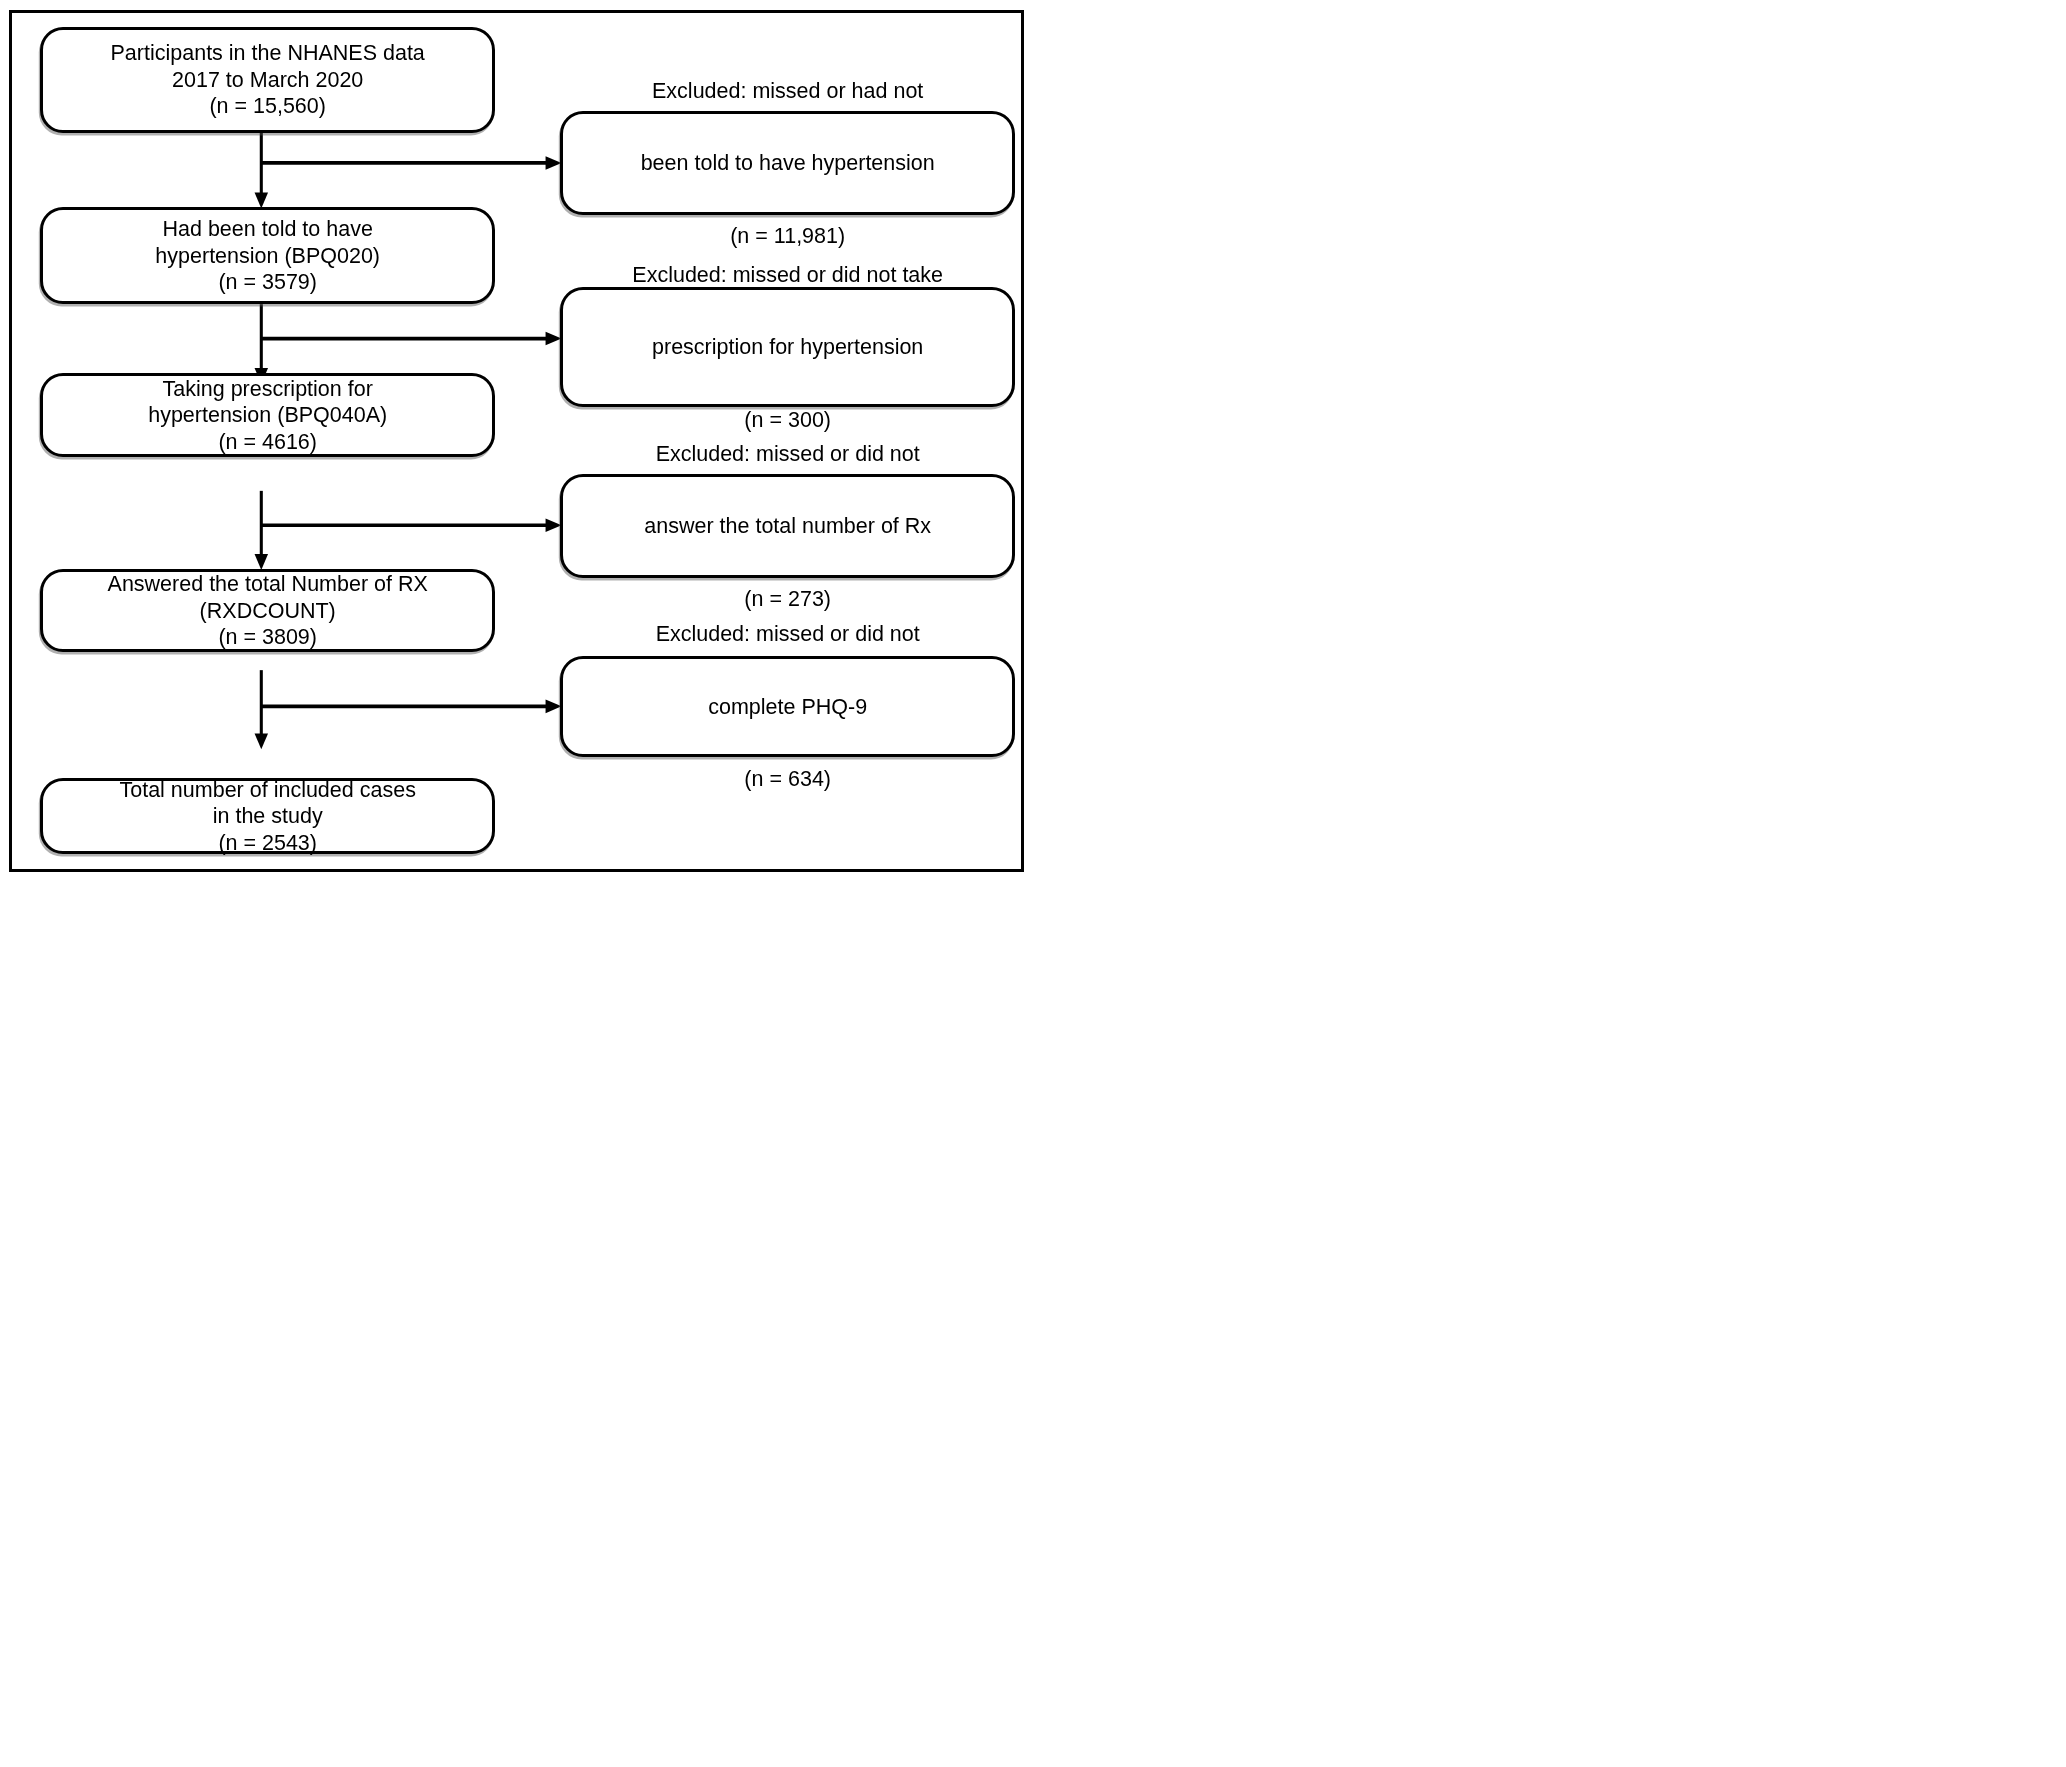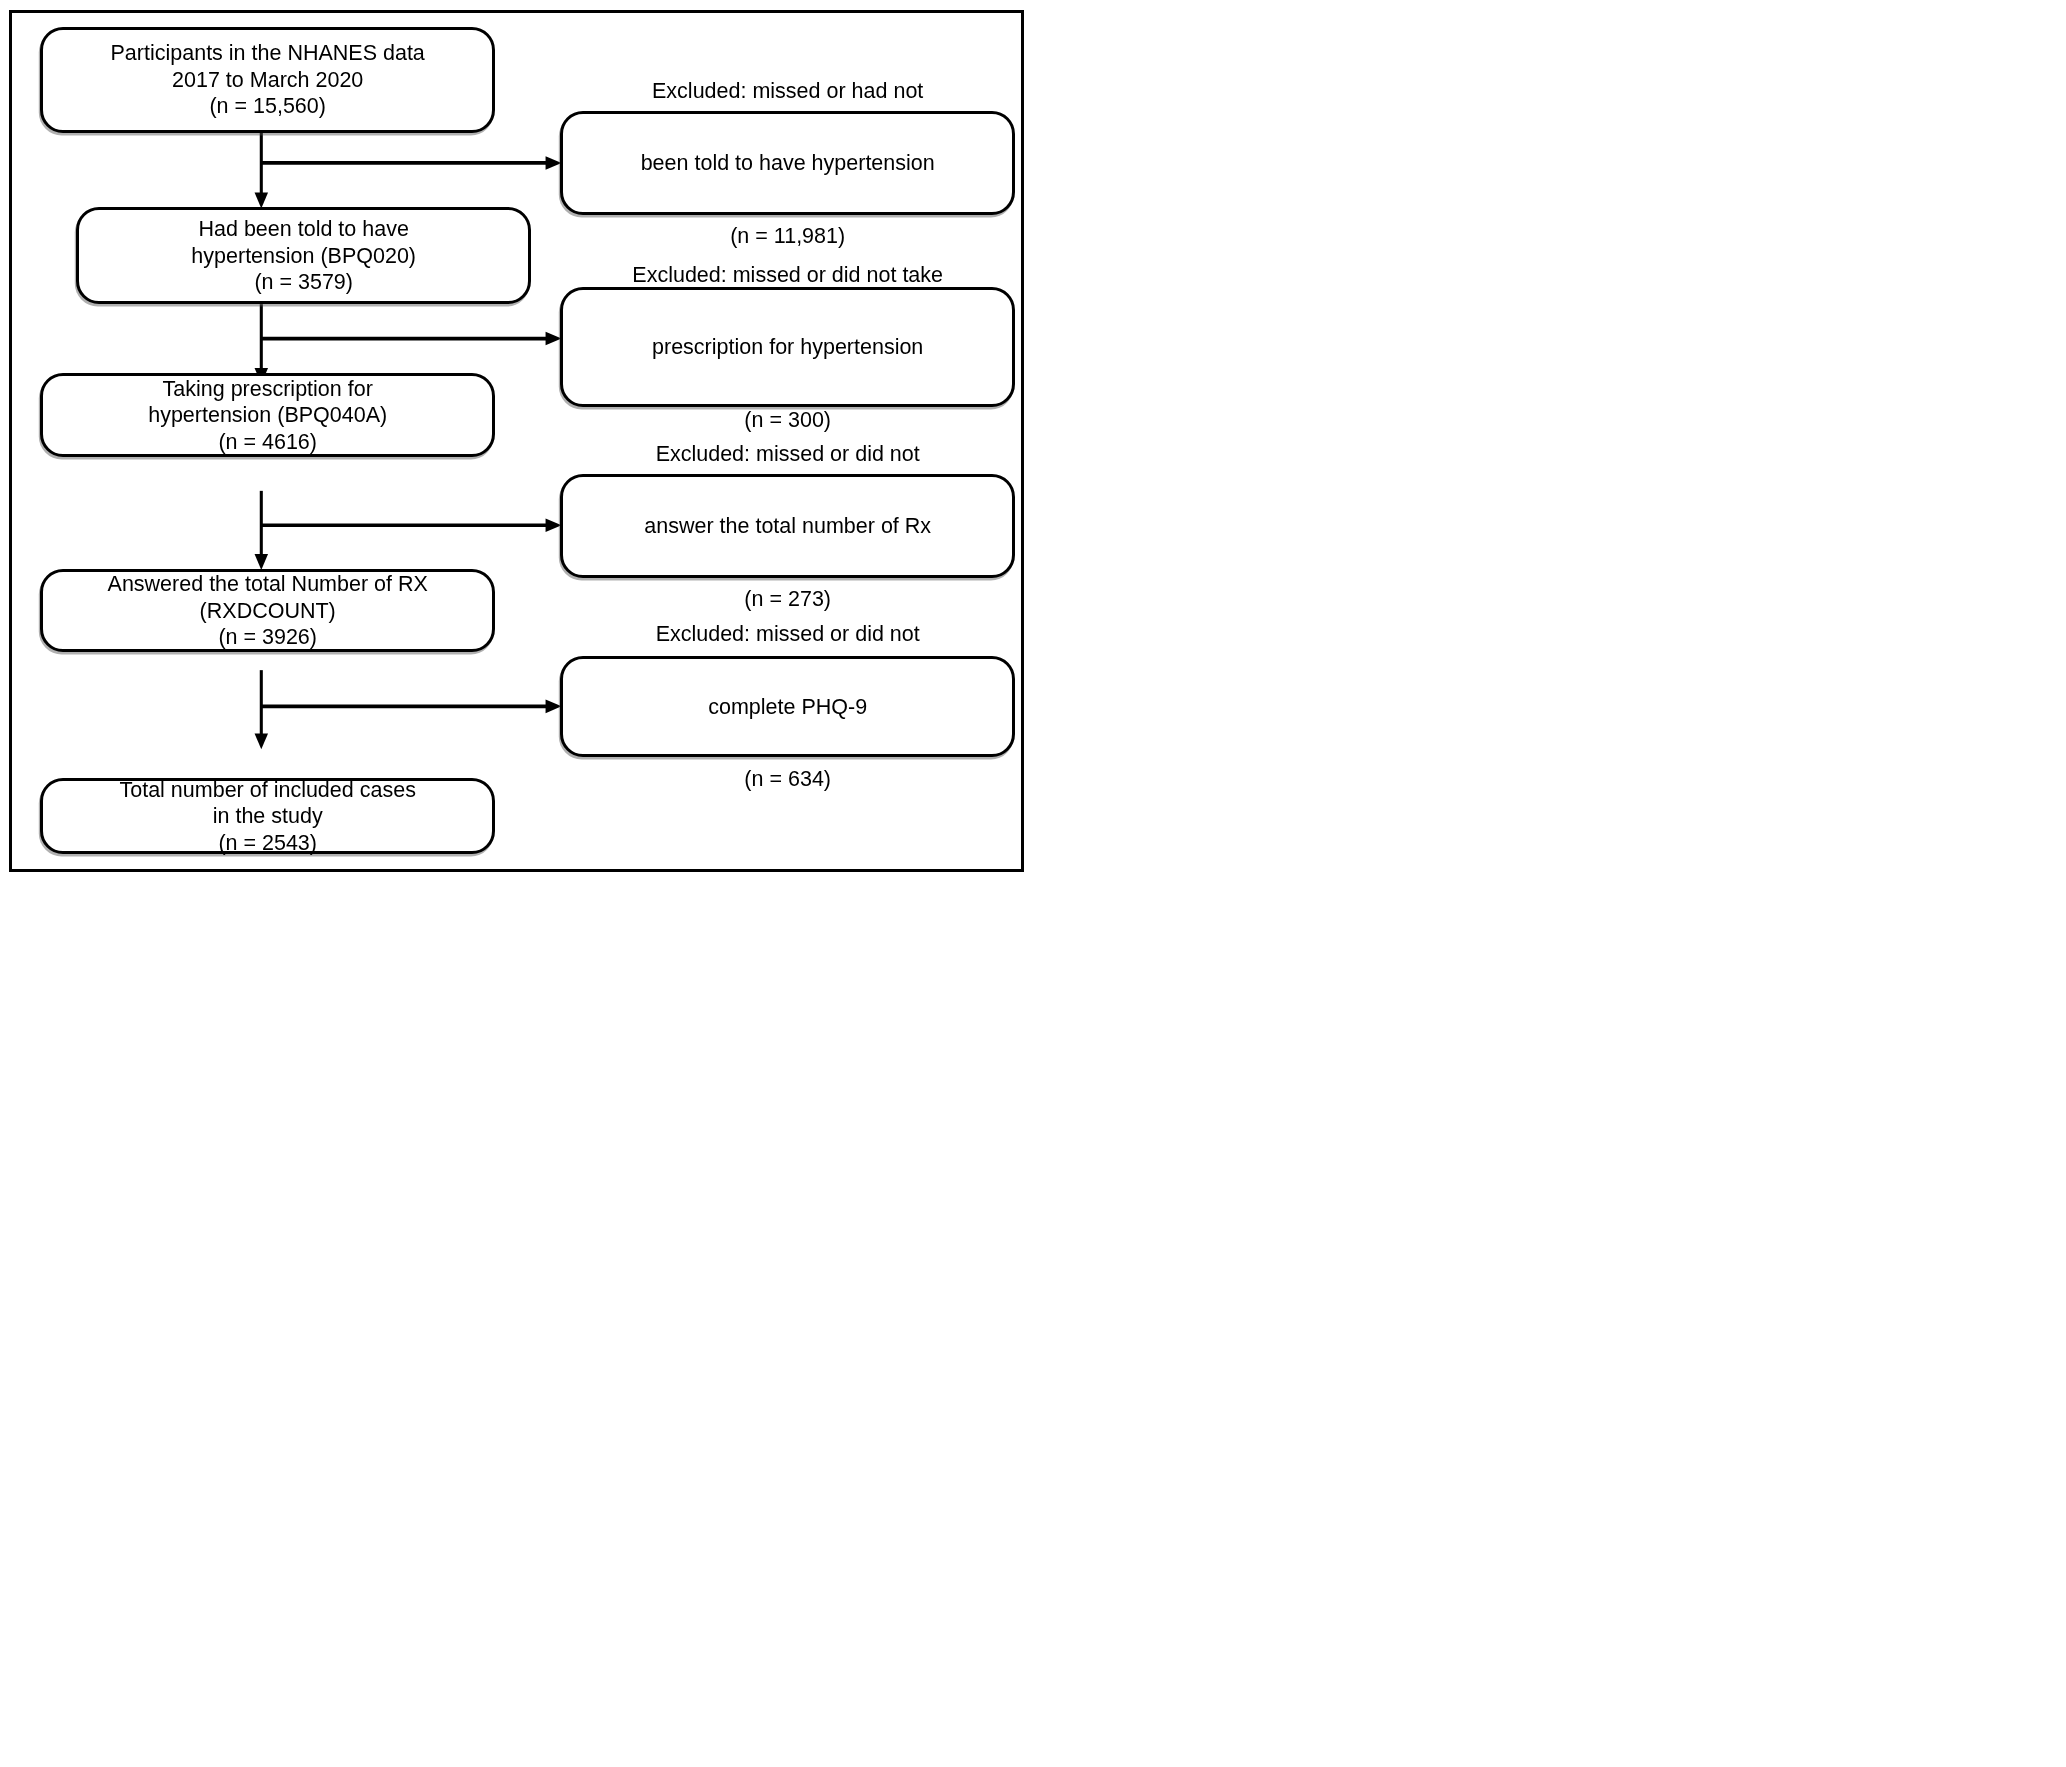--- a/index.html
+++ b/index.html
@@ -48,21 +48,21 @@
     font-size: 21.5px;
     font-weight: 400;
     line-height: 26.4px;
     color: #000000;
     text-align: center;
     white-space: nowrap;
   }
   
   .step   { left: 28px; }
   #box-participants        { top: 13.5px;   height: 106px; }
-  #box-told-hypertension   { top: 194px;  height: 97px; margin-left: 36px; }
+  #box-told-hypertension   { top: 194px;  height: 97px; }
   #box-taking-prescription { top: 360px;  height: 84px; }
   #box-answered-rx         { top: 556px;  height: 83px; }
   #box-included-cases      { top: 765px; height: 76px; }
   
   .exclusion { left: 548px; gap: 46px; }
   #box-excl-hypertension   { top: 98px;  height: 104px; }
   #box-excl-prescription   { top: 274px;  height: 120px; }
   #box-excl-rx-count       { top: 461px;  height: 104px; }
   #box-excl-phq9           { top: 643px; height: 101px; }
 </style>
@@ -123,21 +123,21 @@
 
     <div class="box step" id="box-taking-prescription">
       <div class="line">Taking prescription for</div>
       <div class="line">hypertension (BPQ040A)</div>
       <div class="line">(n = 4616)</div>
     </div>
 
     <div class="box step" id="box-answered-rx">
       <div class="line">Answered the total Number of RX</div>
       <div class="line">(RXDCOUNT)</div>
-      <div class="line">(n = 3926)</div>
+      <div class="line">(n = 3809)</div>
     </div>
 
     <div class="box step" id="box-included-cases">
       <div class="line">Total number of included cases</div>
       <div class="line">in the study</div>
       <div class="line">(n = 2543)</div>
     </div>
 
     <div class="box exclusion" id="box-excl-hypertension">
       <div class="line">Excluded: missed or had not</div>

